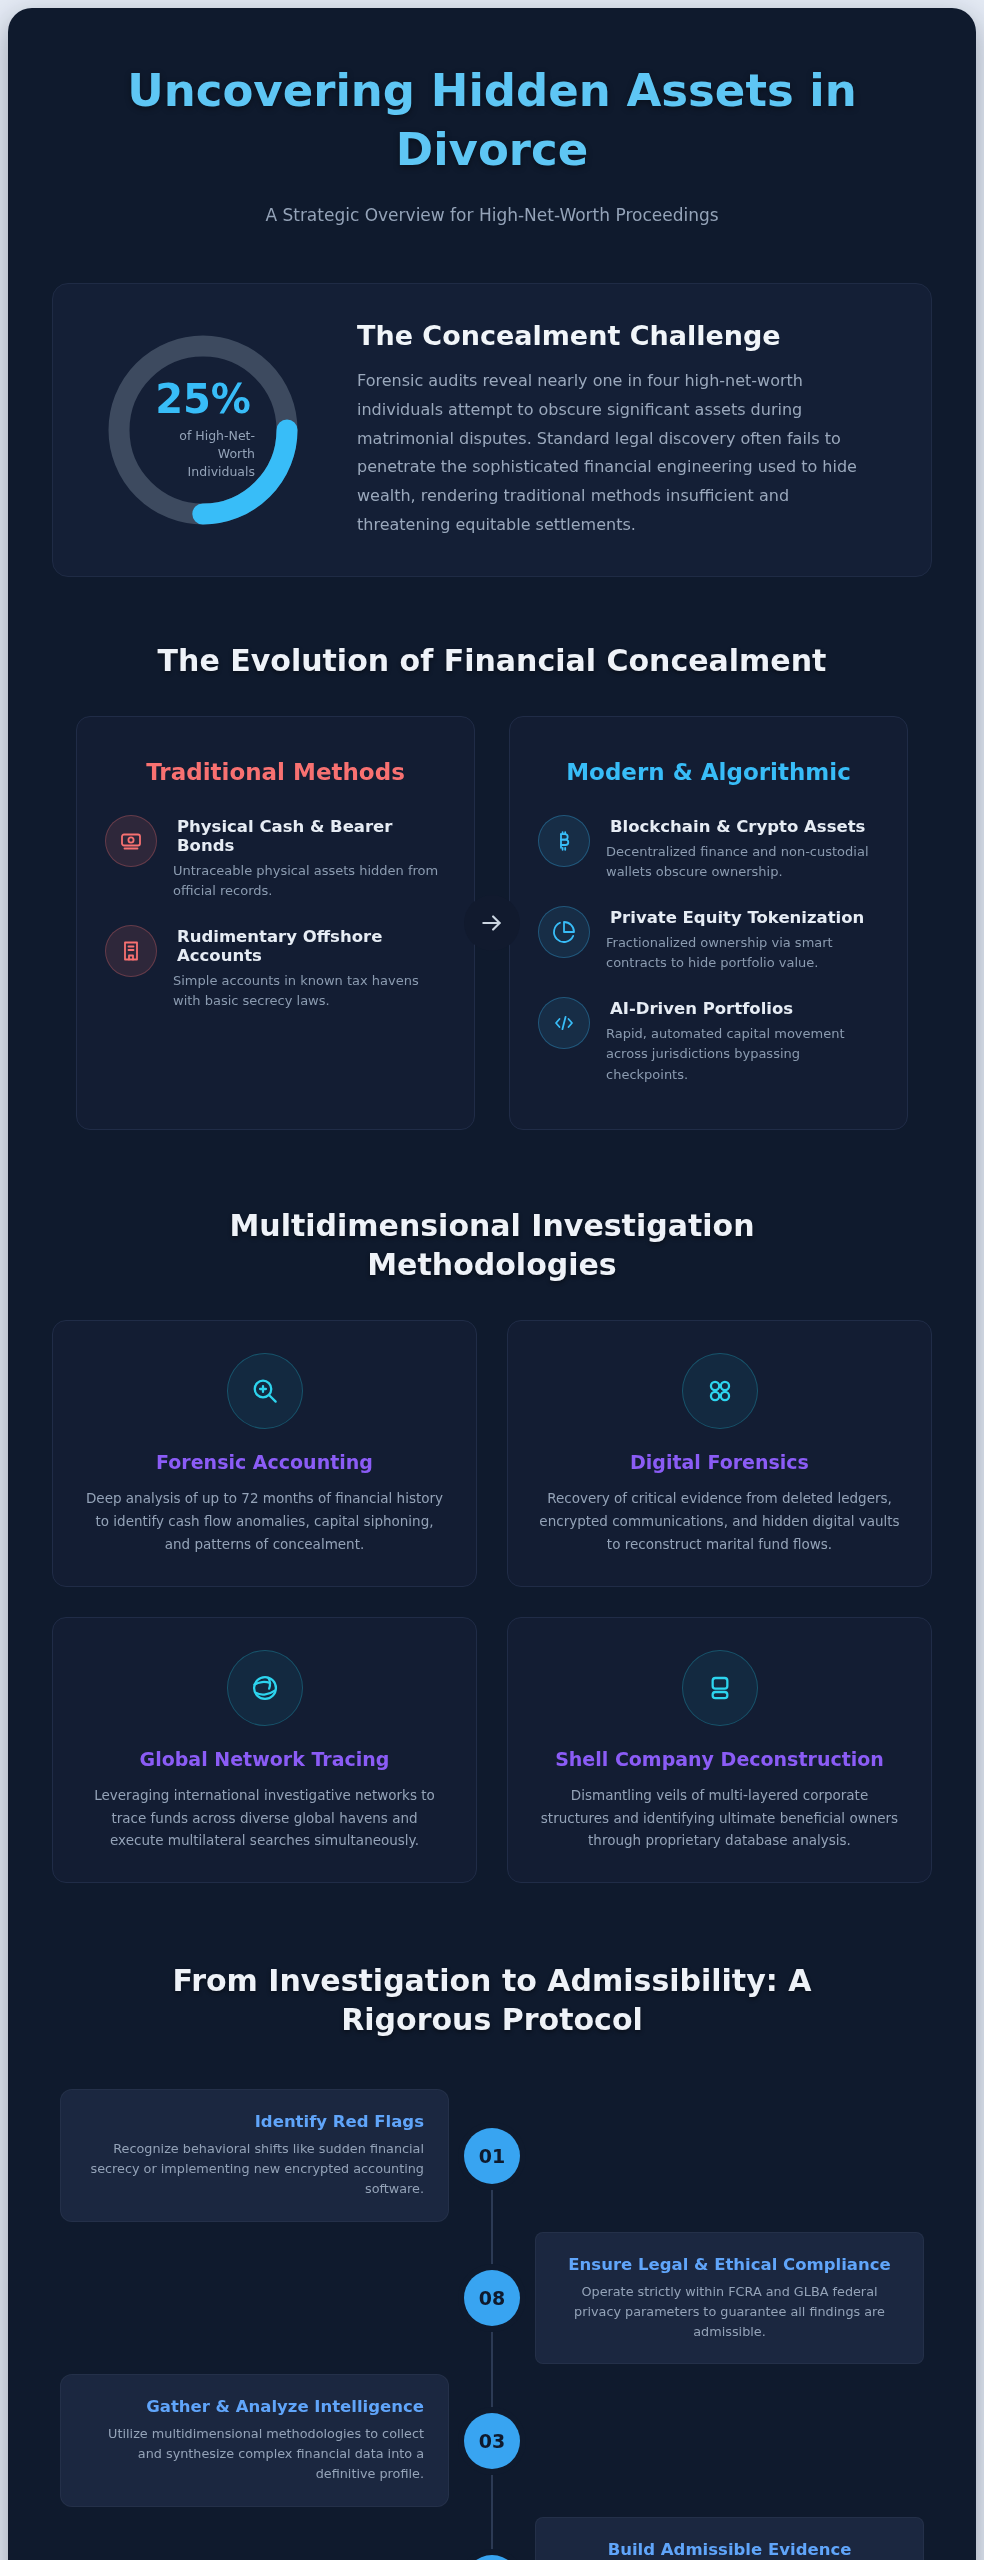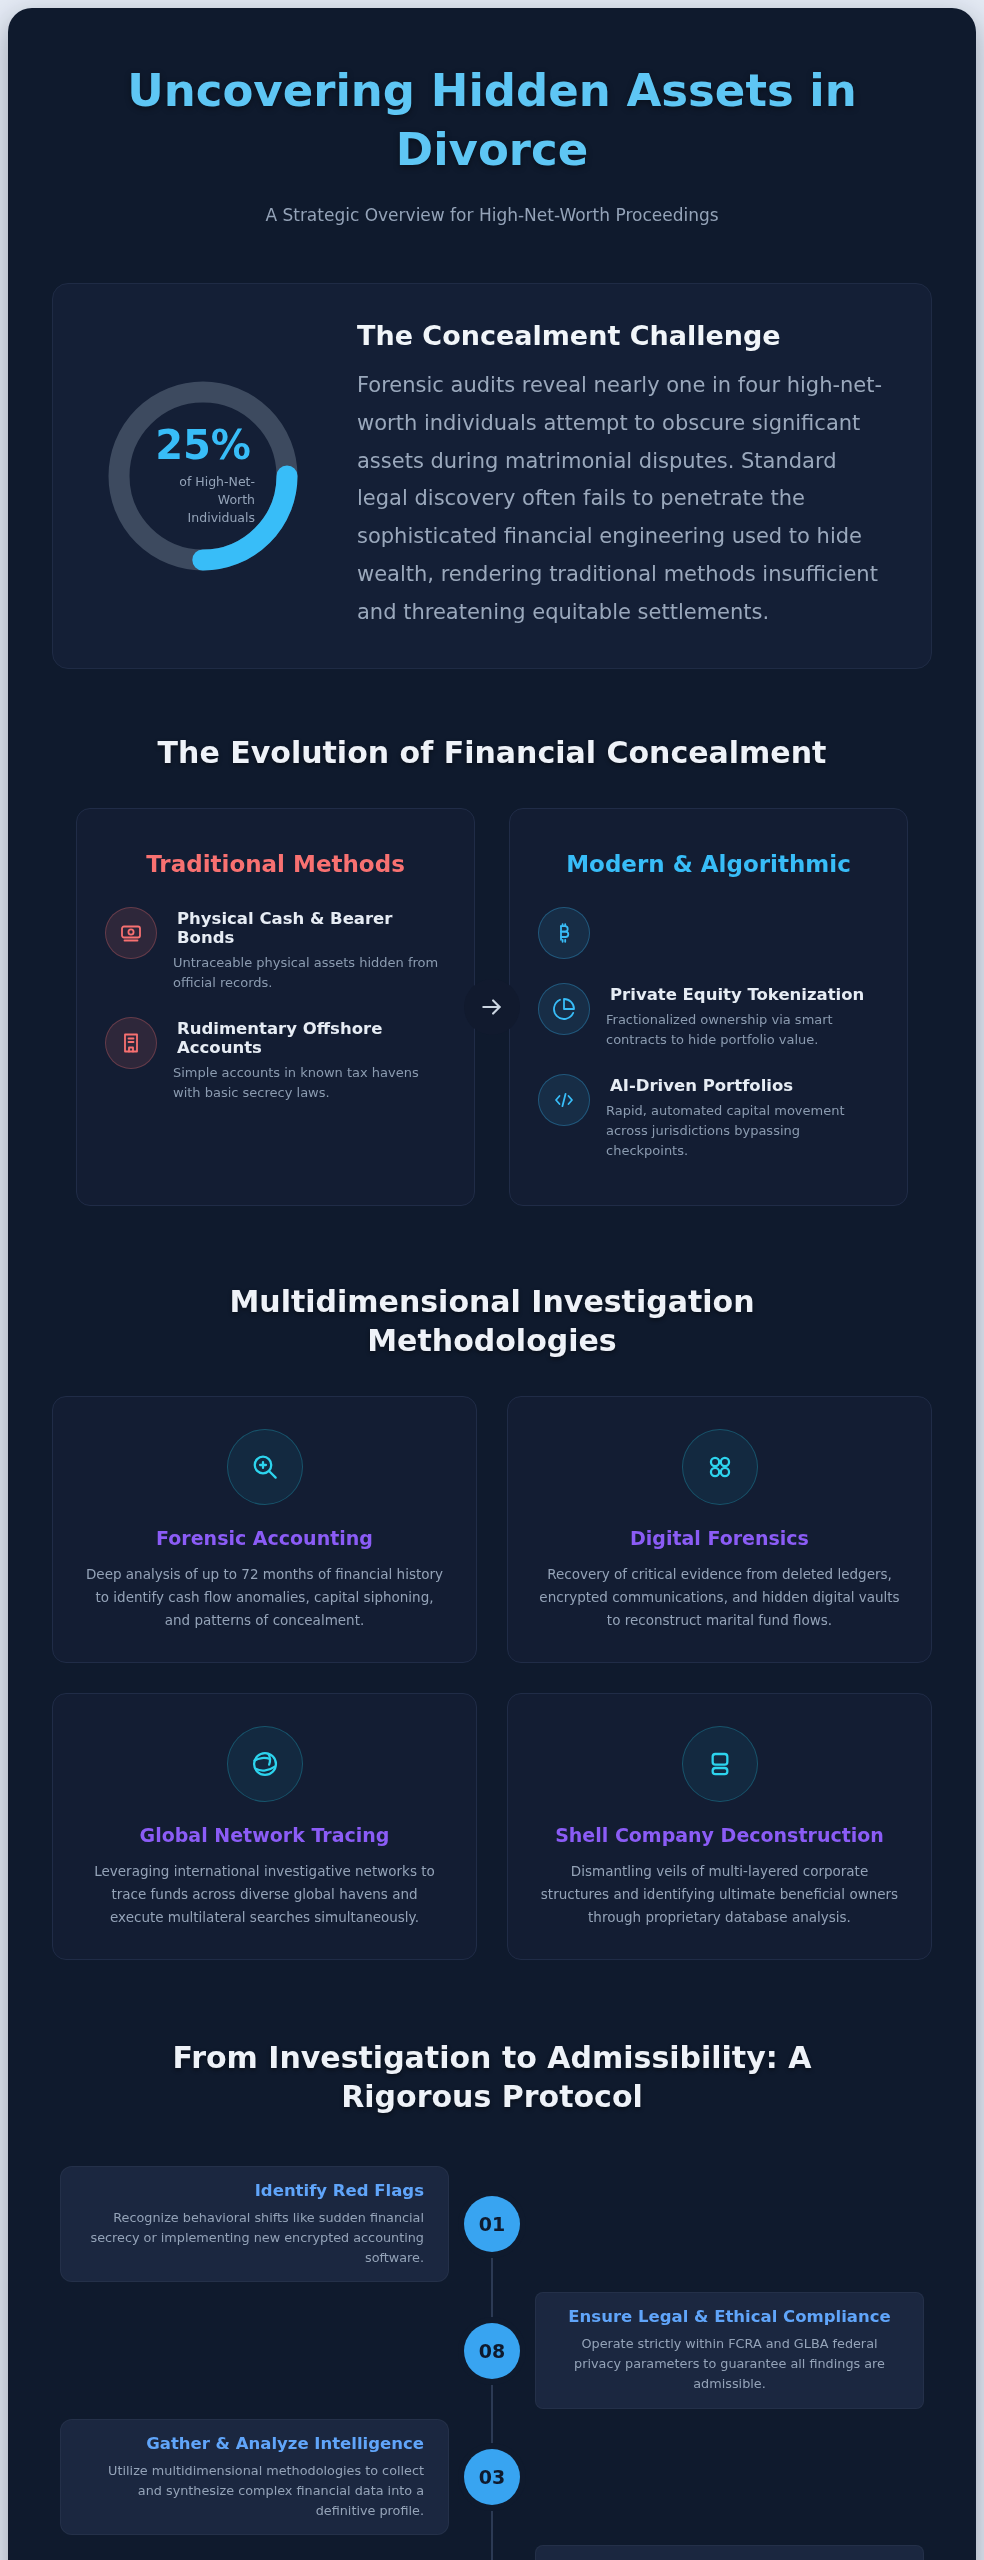--- a/index.html
+++ b/index.html
@@ -24,21 +24,21 @@
   }
   .donut-wrap { position: relative; width: 204px; height: 204px; flex-shrink: 0; }
   .donut-wrap svg { display: block; }
   .donut-center {
     position: absolute; inset: 0; display: flex; flex-direction: column;
     align-items: center; justify-content: center; text-align: right;
   }
   .donut-value { color: #38bdf8; font-size: 40px; font-weight: bold; line-height: 1; margin-bottom: 8px; }
   .donut-label { color: #94a3b8; font-size: 12.5px; line-height: 1.45; max-width: 104px; }
   .challenge-body h3 { color: #f1f5f9; font-size: 27px; margin: 0 0 16px; }
-  .challenge-body p { color: #9aa8bc; font-size: 21px; line-height: 1.8; margin: 0; }
+  .challenge-body p { color: #9aa8bc; font-size: 16px; line-height: 1.8; margin: 0; }
   
   .section-h2 {
     color: #eef2f8; font-size: 30px; font-weight: bold; text-align: center;
     margin: 0 auto 36px; max-width: 760px; line-height: 1.3;
     text-shadow: 0 2px 4px rgba(0,0,0,.45);
   }
   
   .evo-grid { position: relative; display: grid; grid-template-columns: 1fr 1fr; gap: 34px; max-width: 832px; margin: 0 auto 76px; }
   .evo-card { background: #131d33; border: 1px solid #202c47; border-radius: 14px; padding: 28px 28px 20px; min-height: 300px; }
   .evo-h3 { text-align: center; font-size: 23px; font-weight: bold; margin: 14px 0 30px; }
@@ -69,21 +69,21 @@
   .meth-card p { color: #94a3b8; font-size: 13.5px; line-height: 1.7; margin: 0; max-width: 380px; margin: 0 auto; }
   
   .timeline { position: relative; max-width: 864px; margin: 0 auto 66px; padding: 4px 0; }
   .timeline::before {
     content: ""; position: absolute; left: 50%; top: 40px; bottom: 40px;
     width: 2px; background: #2c3a54; transform: translateX(-50%);
   }
   .t-row { display: grid; grid-template-columns: 1fr 86px 1fr; align-items: center; margin-bottom: 10px; }
   .t-card {
     background: #1b2740; border: 1px solid rgba(148,163,184,.08);
-    border-radius: 12px; padding: 14px 24px;
+    border-radius: 12px; padding: 22px 24px;
   }
   .t-card.left { text-align: right; }
   .t-card.right { text-align: center; border-radius: 8px; }
   .t-title { color: #60a5fa; font-size: 16.5px; font-weight: bold; margin: 0 0 8px; }
   .t-desc { color: #94a3b8; font-size: 12.8px; line-height: 1.55; margin: 0; }
   .t-mid { position: relative; display: flex; align-items: center; justify-content: center; align-self: center; }
   .t-dot {
     width: 56px; height: 56px; border-radius: 50%; background: #38a4f1;
     color: #0f1a2d; font-weight: bold; font-size: 19px;
     display: flex; align-items: center; justify-content: center;
@@ -151,20 +151,24 @@
         <div class="evo-h3 blue">Modern &amp; Algorithmic</div>
         <div class="evo-item">
           <span class="badge blue">
             <svg width="24" height="24" viewBox="0 0 24 24" fill="none" stroke="currentColor" stroke-width="1.8" stroke-linecap="round" stroke-linejoin="round">
               <path d="M9 5.2v13.6"></path>
                 <path d="M9 5.2h4a2.7 2.7 0 0 1 0 5.4H9"></path>
                 <path d="M9 10.6h4.6a2.7 2.7 0 0 1 0 5.4H9"></path>
               <path d="M10.6 3.2v2M13.2 3.2v2M10.6 18.8v2M13.2 18.8v2"></path>
             </svg>
           </span>
+          <div>
+            <h4>Blockchain &amp; Crypto Assets</h4>
+            <p>Decentralized finance and non-custodial wallets obscure ownership.</p>
+          </div>
         </div>
         <div class="evo-item">
           <span class="badge blue">
             <svg width="24" height="24" viewBox="0 0 24 24" fill="none" stroke="currentColor" stroke-width="1.8" stroke-linecap="round" stroke-linejoin="round">
               <path d="M21.2 15.9A10 10 0 1 1 8 2.8"></path>
                 <path d="M22 12A10 10 0 0 0 12 2v10z"></path>
             </svg>
           </span>
           <div>
             <h4>Private Equity Tokenization</h4>

